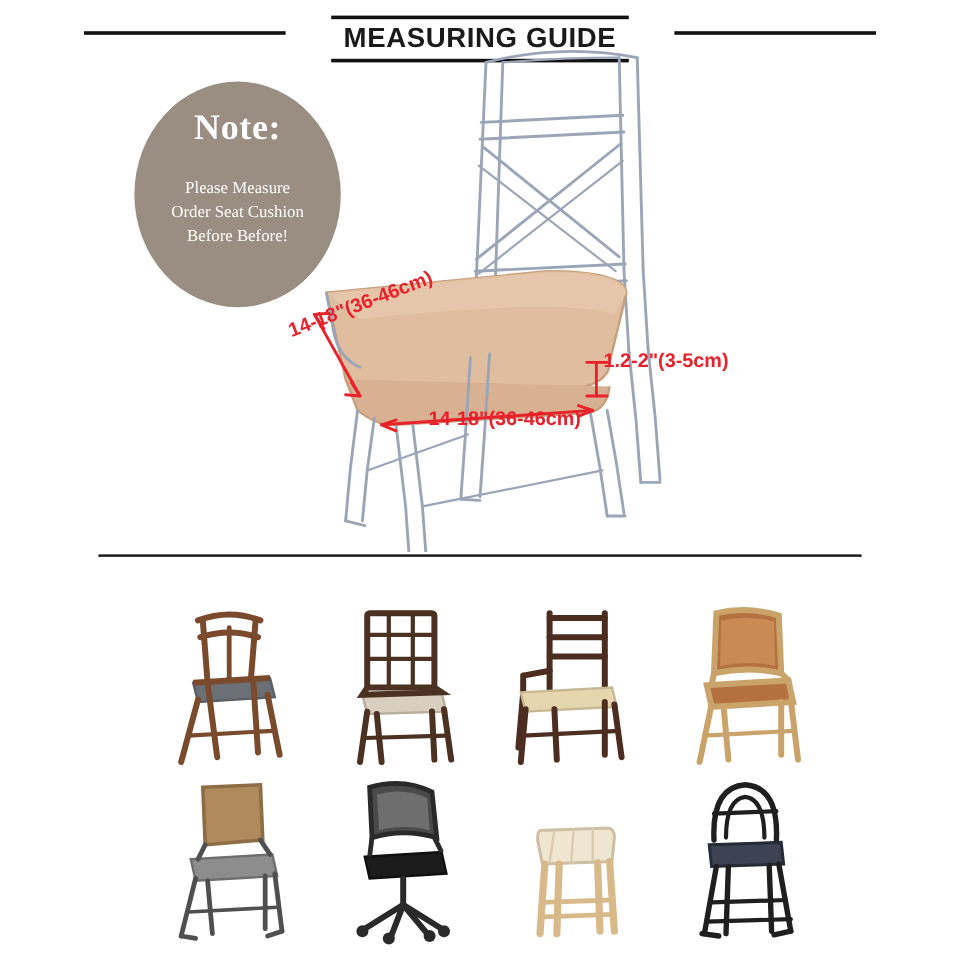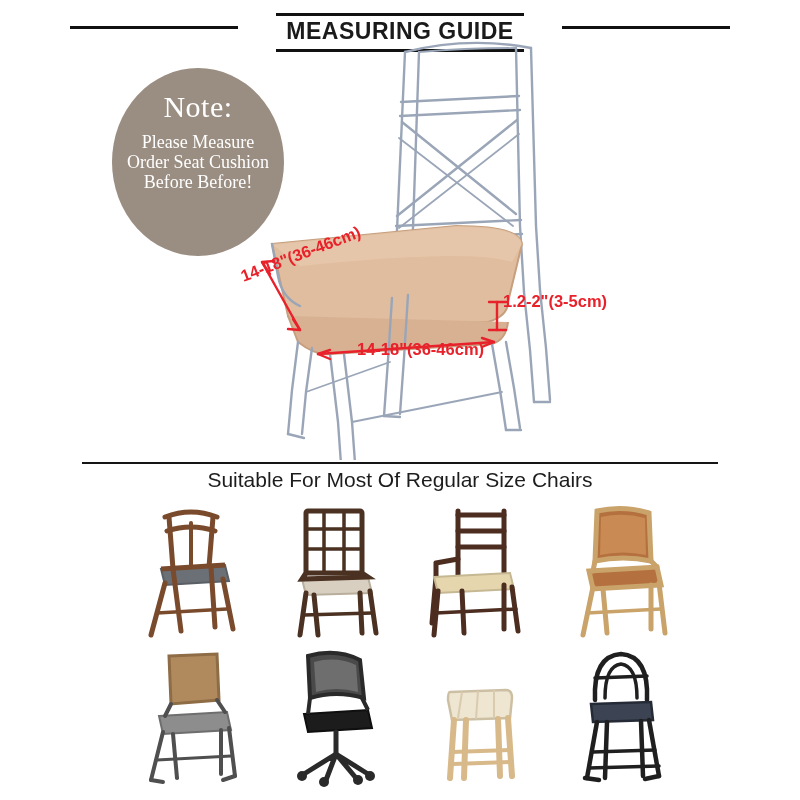--- a/index.html
+++ b/index.html
@@ -63,27 +63,27 @@
     color: #ffffff;
     display: flex;
     flex-direction: column;
     align-items: center;
     justify-content: flex-start;
     padding-top: 22px;
     box-shadow: 0 0 0 0 transparent;
   }
   .note-title {
     font-size: 30px;
-    font-weight: normal;
+    font-weight: bold;
     letter-spacing: 0.5px;
-    margin-bottom: 8px;
+    margin-bottom: 24px;
     font-family: "Liberation Serif", serif;
   }
   .note-line {
-    font-size: 18px;
+    font-size: 14px;
     line-height: 20px;
     text-align: left;
     font-family: "Liberation Serif", serif;
     white-space: nowrap;
   }
 
   
   .meas {
     position: absolute;
     color: #e8212a;
@@ -225,21 +225,20 @@
       <div class="note-line">Before Before!</div>
     </div>
 
     <div class="meas meas-left">14-18"(36-46cm)</div>
     <div class="meas meas-bottom">14-18"(36-46cm)</div>
     <div class="meas meas-right">1.2-2"(3-5cm)</div>
   </div>
 
   <div class="divider"></div>
 
-  <div class="subtitle">Suitable For Most Of Regular Size Chairs</div>
 
   <div class="chair-grid">
 
     <div class="chair-cell">
       <svg width="140" height="140" viewBox="0 0 140 140">
         <g stroke="#7a4a2c" stroke-width="5" fill="none" stroke-linecap="round">
           <path d="M44 14 Q70 4 96 14"></path>
           <path d="M46 28 Q70 20 94 28"></path>
           <path d="M48 14 L52 66"></path>
           <path d="M92 14 L88 64"></path>

